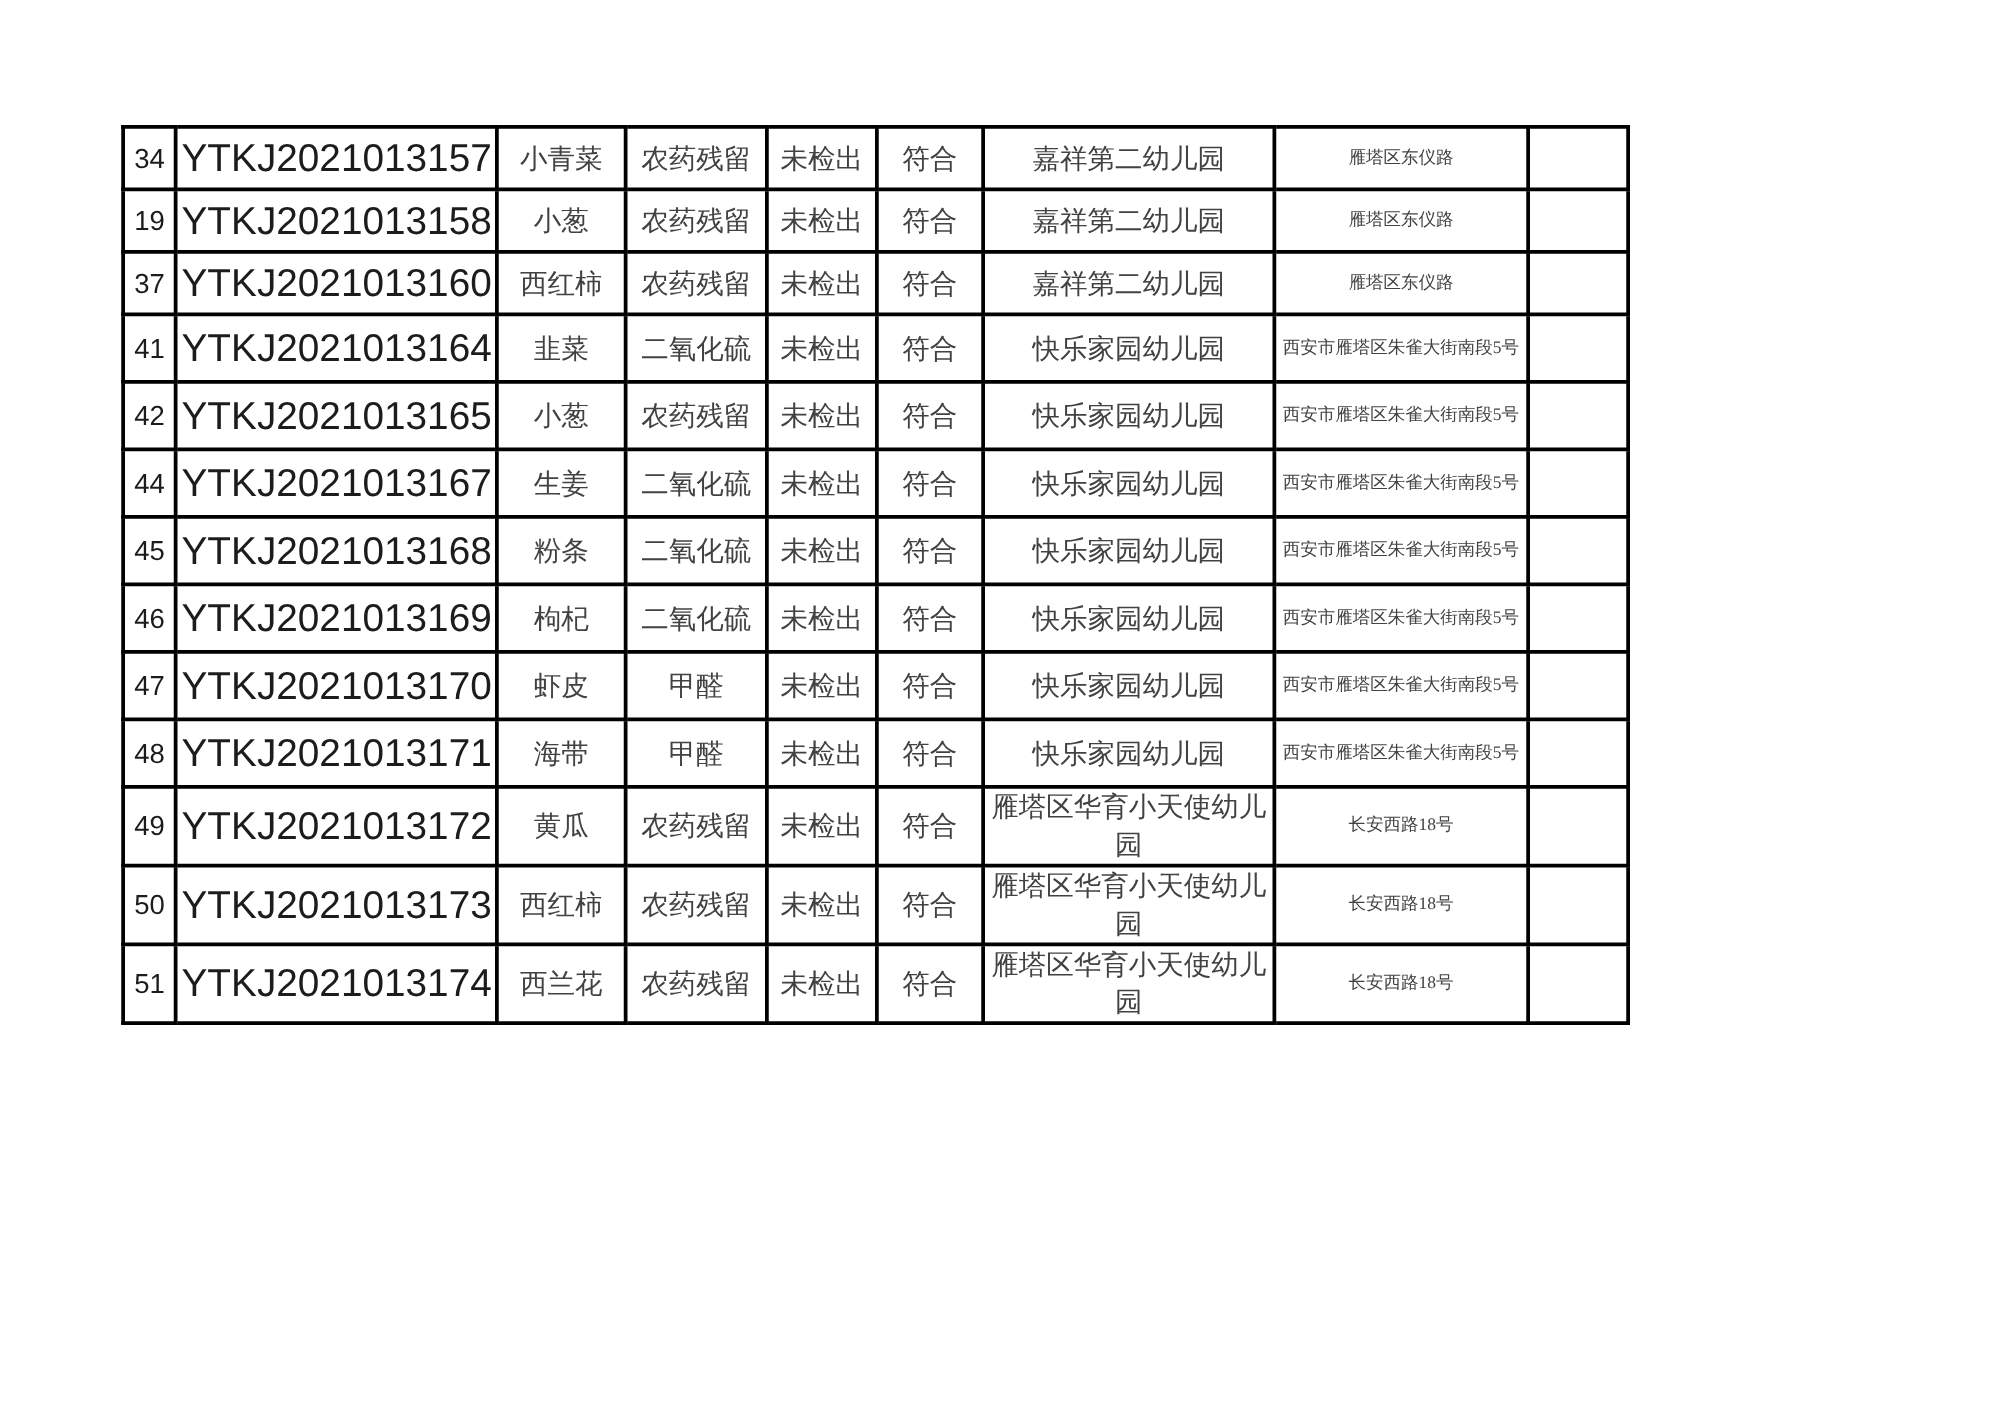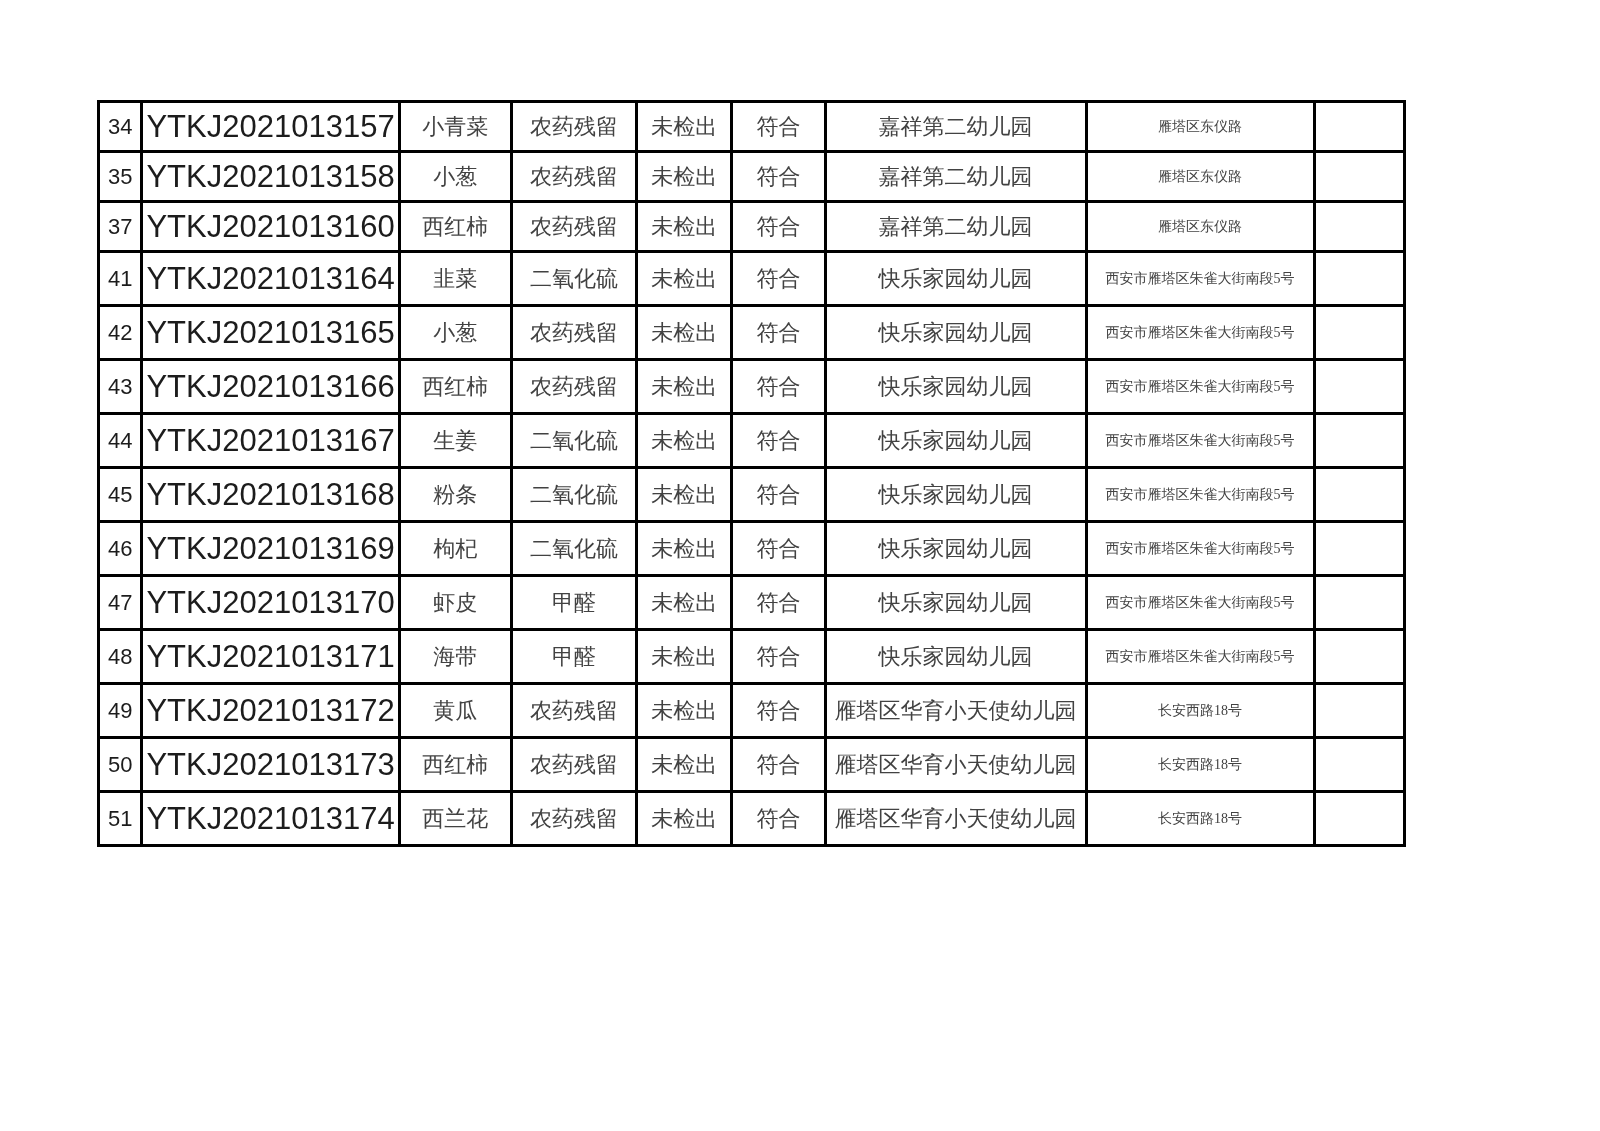--- a/index.html
+++ b/index.html
@@ -2,21 +2,21 @@
 <html><head>
 <meta charset="utf-8">
 <style>
   html, body {
     margin: 0;
     padding: 0;
     background: #ffffff;
   }
   .page {
     position: relative;
-    width: 1406px;
+    width: 1304px;
     height: 1131px;
     background: #ffffff;
     overflow: hidden;
     font-family: "Liberation Sans", sans-serif;
   }
   table.sheet {
     position: absolute;
     left: 97px;
     top: 100px;
     border-collapse: collapse;
@@ -75,21 +75,21 @@
           <td class="c-id">YTKJ2021013157</td>
           <td class="c-zh">小青菜</td>
           <td class="c-zh">农药残留</td>
           <td class="c-zh">未检出</td>
           <td class="c-zh">符合</td>
           <td class="c-zh">嘉祥第二幼儿园</td>
           <td class="c-zh c-addr">雁塔区东仪路</td>
           <td class="c-zh"></td>
         </tr>
         <tr class="row-short">
-          <td class="c-serial">35</td>
+          <td class="c-serial">19</td>
           <td class="c-id">YTKJ2021013158</td>
           <td class="c-zh">小葱</td>
           <td class="c-zh">农药残留</td>
           <td class="c-zh">未检出</td>
           <td class="c-zh">符合</td>
           <td class="c-zh">嘉祥第二幼儿园</td>
           <td class="c-zh c-addr">雁塔区东仪路</td>
           <td class="c-zh"></td>
         </tr>
         <tr class="row-short">
@@ -111,31 +111,20 @@
           <td class="c-zh">未检出</td>
           <td class="c-zh">符合</td>
           <td class="c-zh">快乐家园幼儿园</td>
           <td class="c-zh c-addr">西安市雁塔区朱雀大街南段5号</td>
           <td class="c-zh"></td>
         </tr>
         <tr class="row-tall">
           <td class="c-serial">42</td>
           <td class="c-id">YTKJ2021013165</td>
           <td class="c-zh">小葱</td>
-          <td class="c-zh">农药残留</td>
-          <td class="c-zh">未检出</td>
-          <td class="c-zh">符合</td>
-          <td class="c-zh">快乐家园幼儿园</td>
-          <td class="c-zh c-addr">西安市雁塔区朱雀大街南段5号</td>
-          <td class="c-zh"></td>
-        </tr>
-        <tr class="row-tall">
-          <td class="c-serial">43</td>
-          <td class="c-id">YTKJ2021013166</td>
-          <td class="c-zh">西红柿</td>
           <td class="c-zh">农药残留</td>
           <td class="c-zh">未检出</td>
           <td class="c-zh">符合</td>
           <td class="c-zh">快乐家园幼儿园</td>
           <td class="c-zh c-addr">西安市雁塔区朱雀大街南段5号</td>
           <td class="c-zh"></td>
         </tr>
         <tr class="row-tall">
           <td class="c-serial">44</td>
           <td class="c-id">YTKJ2021013167</td>

